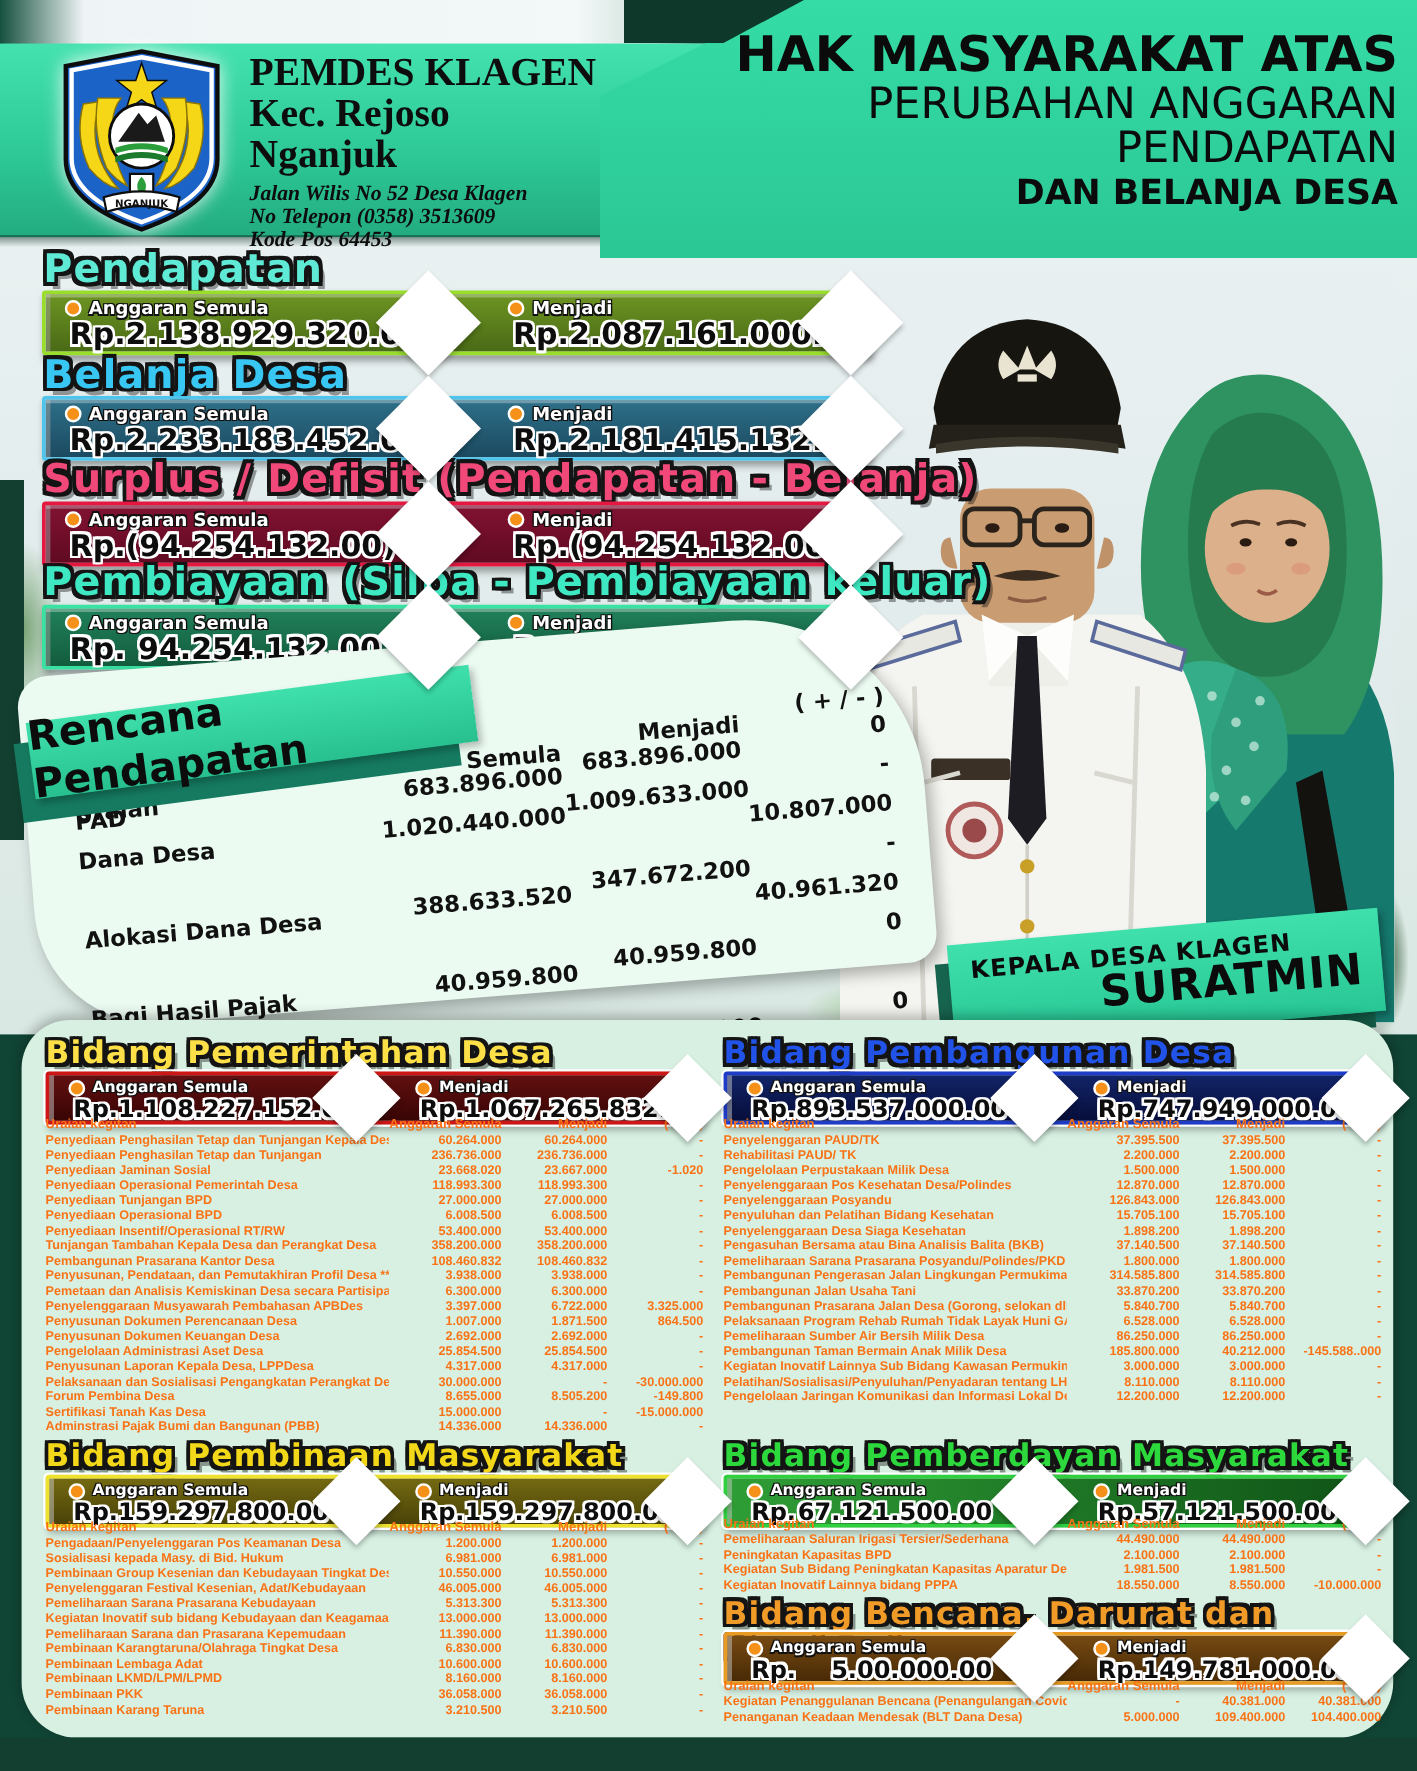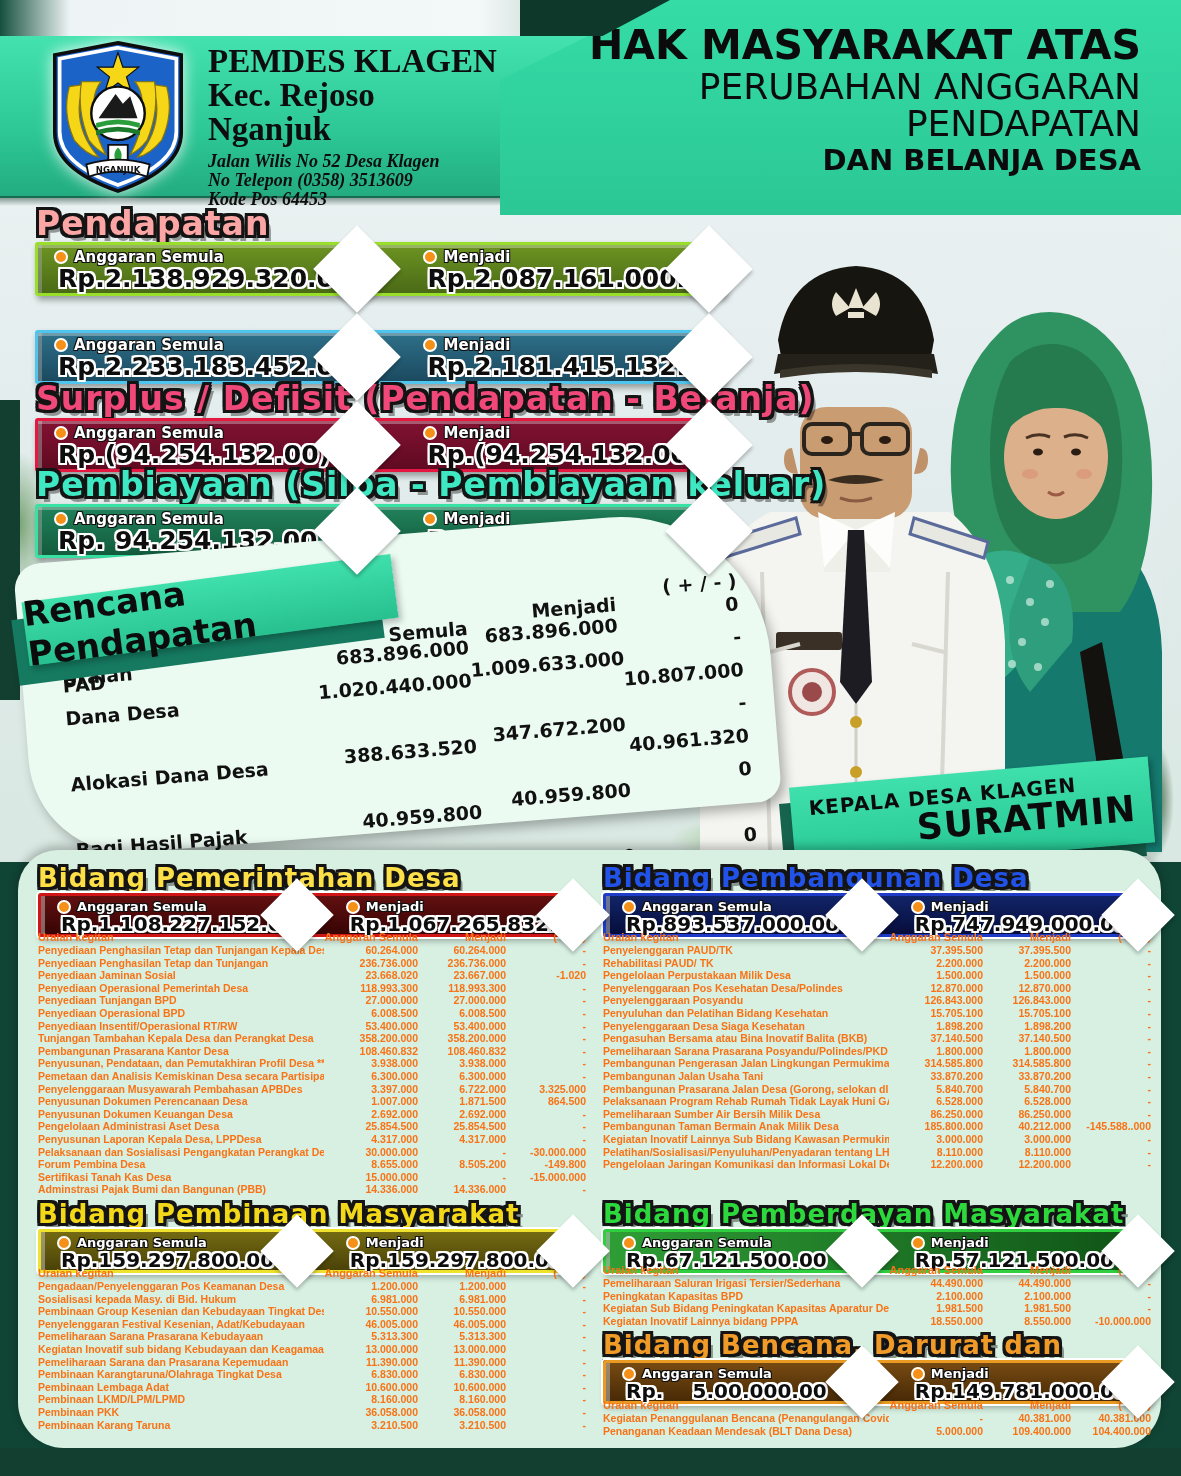--- a/index.html
+++ b/index.html
@@ -48,21 +48,21 @@
   }
   .title-panel {
     position:absolute; right:0; top:0; width:681px; height:215px;
     background:linear-gradient(180deg,#35dca6 0%,#2bc795 100%);
     clip-path:polygon(160px 0,681px 0,681px 215px,0 215px,0 80px);
   }
   .title-wedge {
     position:absolute; left:520px; top:0; width:150px; height:36px;
     background:#0d382a; clip-path:polygon(0 0,100% 0,55% 100%,0 100%);
   }
-  .title-panel .t-in { position:absolute; right:40px; top:22px; text-align:right; color:#0b0b0b; }
+  .title-panel .t-in { position:absolute; right:16px; top:22px; text-align:right; color:#0b0b0b; }
   .tl1 { font-size:41px; font-weight:bold; letter-spacing:0px; line-height:46px; }
   .tl2 { font-size:36px; font-weight:normal; line-height:37px; }
   .tl3 { font-size:29px; font-weight:bold; line-height:37px; }
   .tl4 { font-size:45px; font-weight:bold; line-height:54px; }
 
   .org-block { position:absolute; left:208px; top:44px; color:#0d0d0d; }
   .org-name { font-family:"Liberation Serif", serif; font-weight:bold; font-size:33px; line-height:34px; }
   .org-addr { font-family:"Liberation Serif", serif; font-style:italic; font-weight:bold; font-size:18px; line-height:19px; margin-top:6px; }
 
   .logo { position:absolute; left:42px; top:38px; width:152px; height:158px; filter:drop-shadow(0 0 8px rgba(255,255,255,.9)); }
@@ -90,21 +90,21 @@
   .dot { width:14px; height:14px; border-radius:50%; background:#f59118; border:2px solid #fff; display:inline-block; }
   .seg-value { display:flex; justify-content:space-between; padding:0 42px 0 4px; font-size:25px; font-weight:bold; color:#0d0d0d; margin-top:-2px; }
   .ow { text-shadow:-2px -2px 0 #fff,2px -2px 0 #fff,-2px 2px 0 #fff,2px 2px 0 #fff,-2px 0 0 #fff,2px 0 0 #fff,0 -2px 0 #fff,0 2px 0 #fff; }
   .diamond { position:absolute; width:62px; height:62px; background:#fff; transform:rotate(45deg); top:50%; margin-top:-31px; z-index:3;
     box-shadow:2px 2px 4px rgba(0,0,0,.25); }
   .diamond.d1 { left:288px; }
   .diamond.d2 { right:-18px; }
 
   
   .th-pendapatan { border-color:#9ade2c; background:linear-gradient(180deg,#6d9422 0%,#4a6a16 100%); }
-  .ti-pendapatan { color:#fca5a5; }
+  .ti-pendapatan { color:#5eead4; }
   .th-belanja { border-color:#4fc4ec; background:linear-gradient(180deg,#2e7089 0%,#1b4a60 100%); }
   .ti-belanja { color:#38c6f2; }
   .th-surplus { border-color:#e41840; background:linear-gradient(180deg,#821232 0%,#600a22 100%); }
   .ti-surplus { color:#f04878; }
   .th-pembiayaan { border-color:#38e2a2; background:linear-gradient(180deg,#20815a 0%,#135c3d 100%); }
   .ti-pembiayaan { color:#3ee8c2; }
   .th-pemerintahan { border-color:#cf1616; background:linear-gradient(180deg,#621010 0%,#380404 100%); box-shadow:0 0 0 2px #fff, 2px 4px 6px rgba(0,0,0,.3), inset 4px 0 0 rgba(200,200,200,.5); }
   .ti-pemerintahan { color:#fde047; }
   .th-pembangunan { border-color:#1f3cc8; background:linear-gradient(180deg,#122468 0%,#060d3a 100%); box-shadow:0 0 0 2px #fff, 2px 4px 6px rgba(0,0,0,.3), inset 4px 0 0 rgba(200,200,200,.5); }
   .ti-pembangunan { color:#2253e8; }
@@ -340,20 +340,21 @@
           <span>Menjadi</span>
         </div>
       <div class="seg-value ow">
           <span>Rp.</span>
           <span>2.087.161.000.00</span>
         </div>
     </div>
     <div class="diamond d2"></div>
   </div>
 
+  <div class="annot bubble ti-belanja" style="left:36px; top:294px;">Belanja Desa</div>
   <div class="sbar th-belanja" style="left:35px; top:330px;">
     <div class="seg">
       <div class="seg-label">
           <span class="dot"></span>
           <span>Anggaran Semula</span>
         </div>
       <div class="seg-value ow">
           <span>Rp.</span>
           <span>2.233.183.452.00</span>
         </div>
@@ -818,21 +819,21 @@
           <div class="t-cell c2">15.705.100</div>
           <div class="t-cell c3">-</div>
         </div>
         <div class="t-row">
           <div class="t-cell c0">Penyelenggaraan Desa Siaga Kesehatan</div>
           <div class="t-cell c1">1.898.200</div>
           <div class="t-cell c2">1.898.200</div>
           <div class="t-cell c3">-</div>
         </div>
         <div class="t-row">
-          <div class="t-cell c0">Pengasuhan Bersama atau Bina Inovatif Balita (BKB)</div>
+          <div class="t-cell c0">Pengasuhan Bersama atau Bina Analisis Balita (BKB)</div>
           <div class="t-cell c1">37.140.500</div>
           <div class="t-cell c2">37.140.500</div>
           <div class="t-cell c3">-</div>
         </div>
         <div class="t-row">
           <div class="t-cell c0">Pemeliharaan Sarana Prasarana Posyandu/Polindes/PKD</div>
           <div class="t-cell c1">1.800.000</div>
           <div class="t-cell c2">1.800.000</div>
           <div class="t-cell c3">-</div>
         </div>

